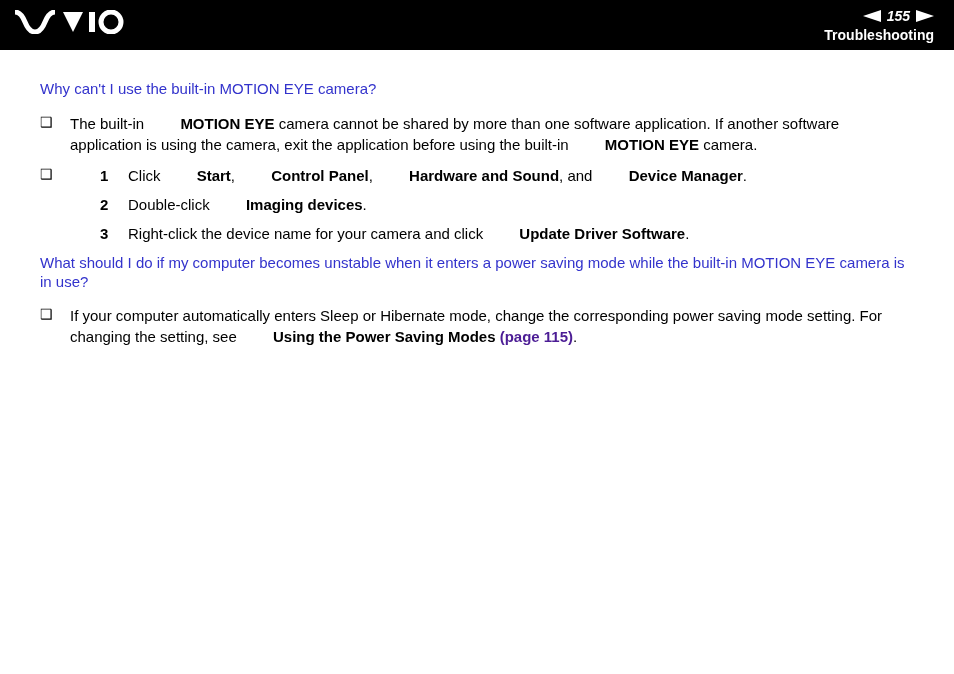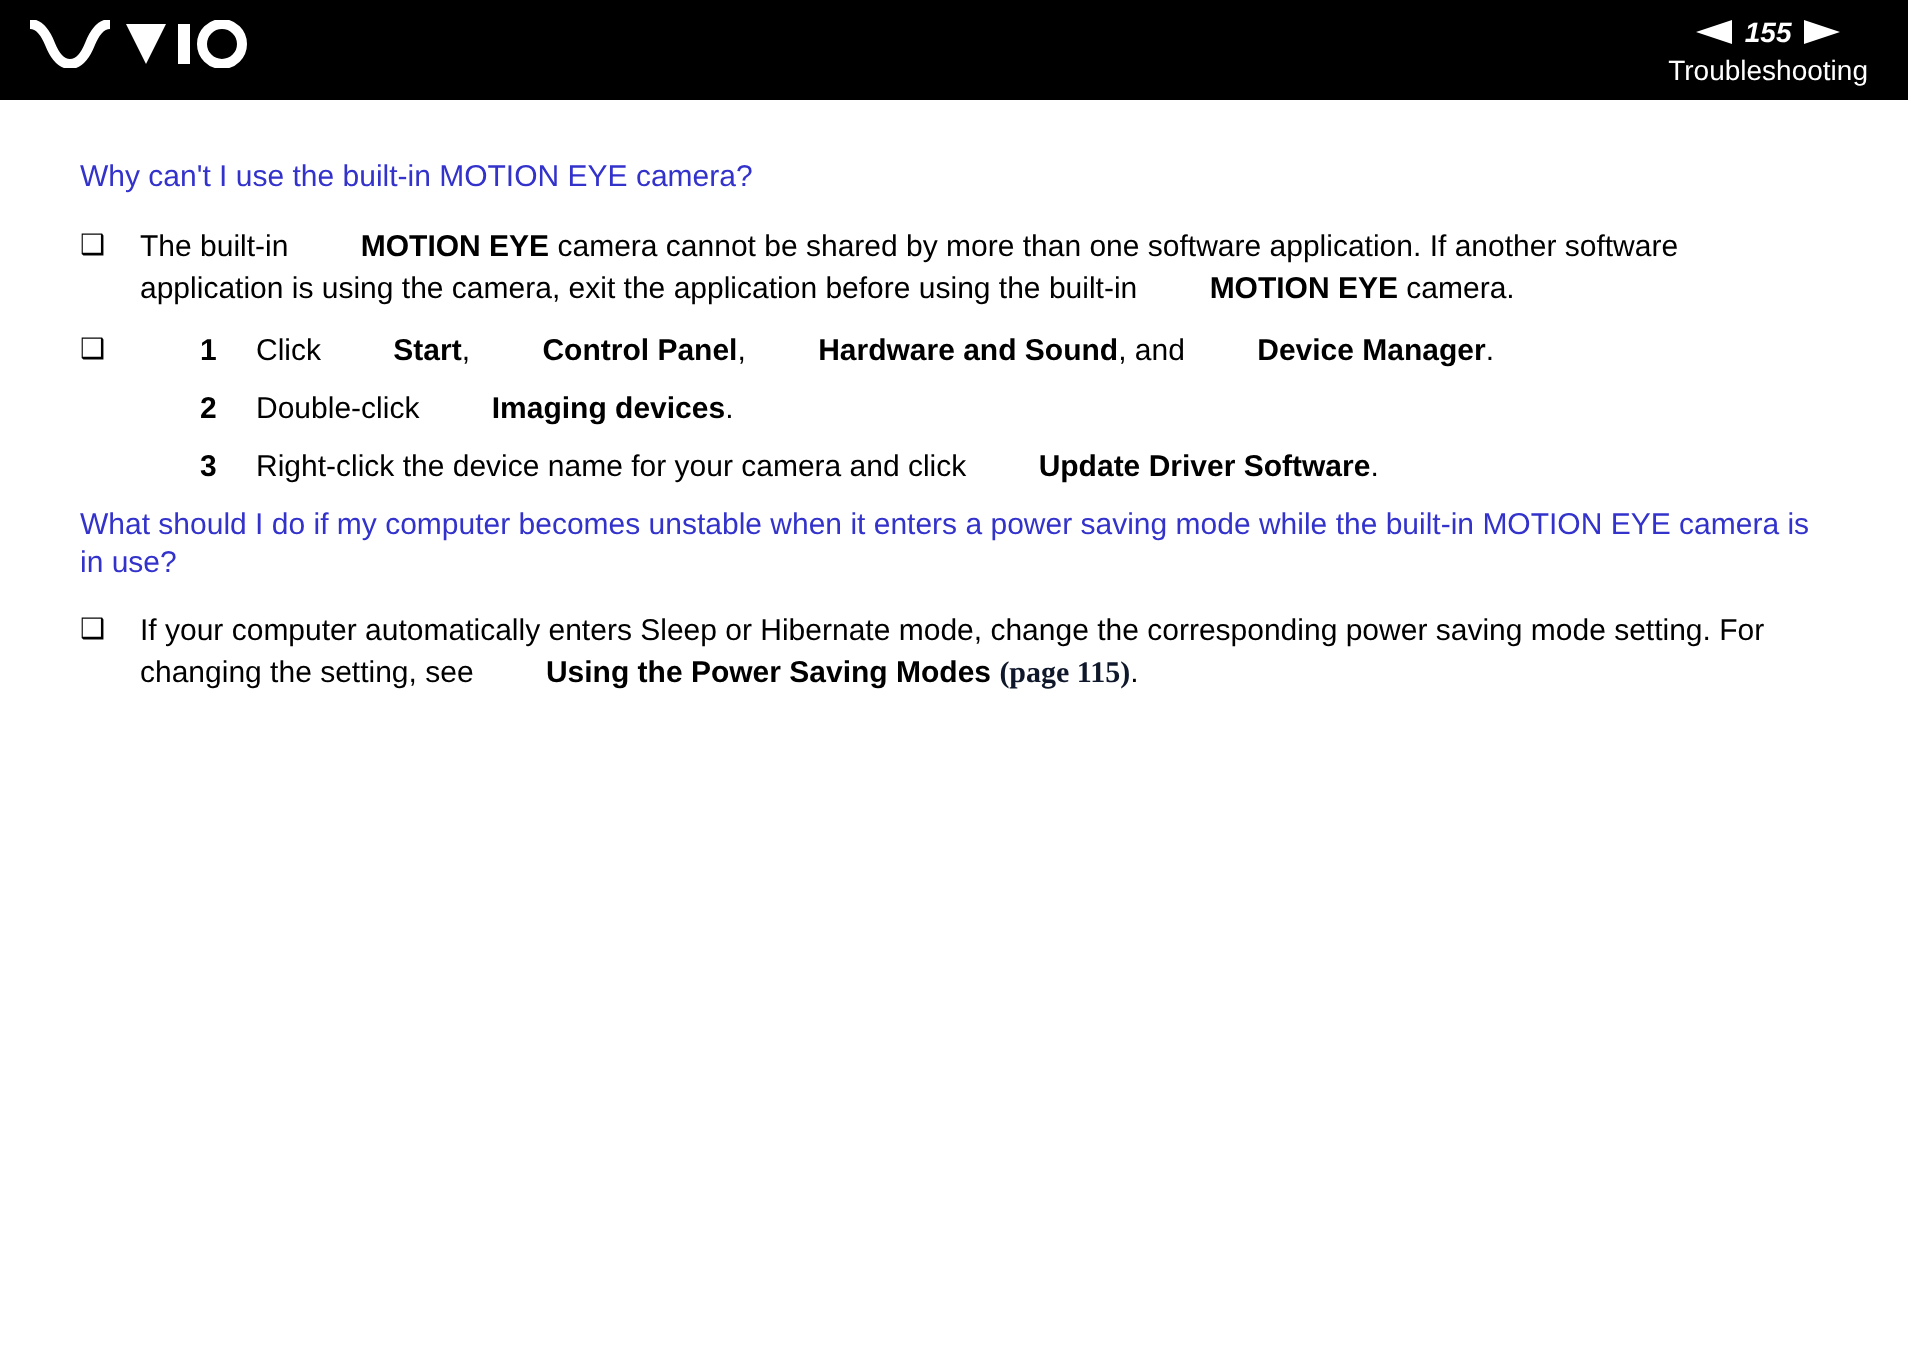--- a/index.html
+++ b/index.html
@@ -23,21 +23,21 @@
   .logo {
     font-size: 26px;
     font-weight: bold;
     letter-spacing: 1px;
     font-family: Arial, sans-serif;
   }
   .header-right {
     text-align: right;
     display: flex;
     flex-direction: column;
-    align-items: center;
+    align-items: flex-end;
     gap: 3px;
   }
   .page-nav {
     display: flex;
     align-items: center;
     gap: 6px;
     font-size: 14px;
     font-weight: bold;
     font-style: italic;
   }
@@ -51,21 +51,21 @@
     border-bottom: 6px solid transparent;
     border-right: 18px solid #fff;
   }
   .nav-arrow.right {
     border-top: 6px solid transparent;
     border-bottom: 6px solid transparent;
     border-left: 18px solid #fff;
   }
   .section-label {
     font-size: 14px;
-    font-weight: normal;
+    font-weight: bold;
   }
   .content {
     padding: 30px 40px 20px 40px;
   }
   h2 {
     color: #3333cc;
     font-size: 15px;
     font-weight: normal;
     margin-bottom: 14px;
     line-height: 1.25;
@@ -102,21 +102,21 @@
     font-size: 15px;
     line-height: 1.4;
   }
   .num-list .step-num {
     position: absolute;
     left: 0;
     top: 0;
     font-weight: bold;
   }
   .bold { font-weight: bold; margin-left: 32px; }
-  .link-ref { color: #0f172a; font-weight: bold; font-family: Liberation Serif, serif; }
+  .link-ref { color: #4c1d95; font-weight: bold; }
 </style>
 </head>
 <body>
 
 <div class="header">
   <div class="logo">
     <svg width="110" height="24" viewBox="0 0 110 24" fill="white">
       <path d="M0 2 Q 6 2 10 12 Q 14 22 20 22 Q 26 22 30 12 Q 34 2 40 2" stroke="white" stroke-width="5" fill="none"></path>
       <path d="M48 2 L58 22 L68 2 Z" fill="white"></path>
       <rect x="74" y="2" width="6" height="20" fill="white"></rect>

